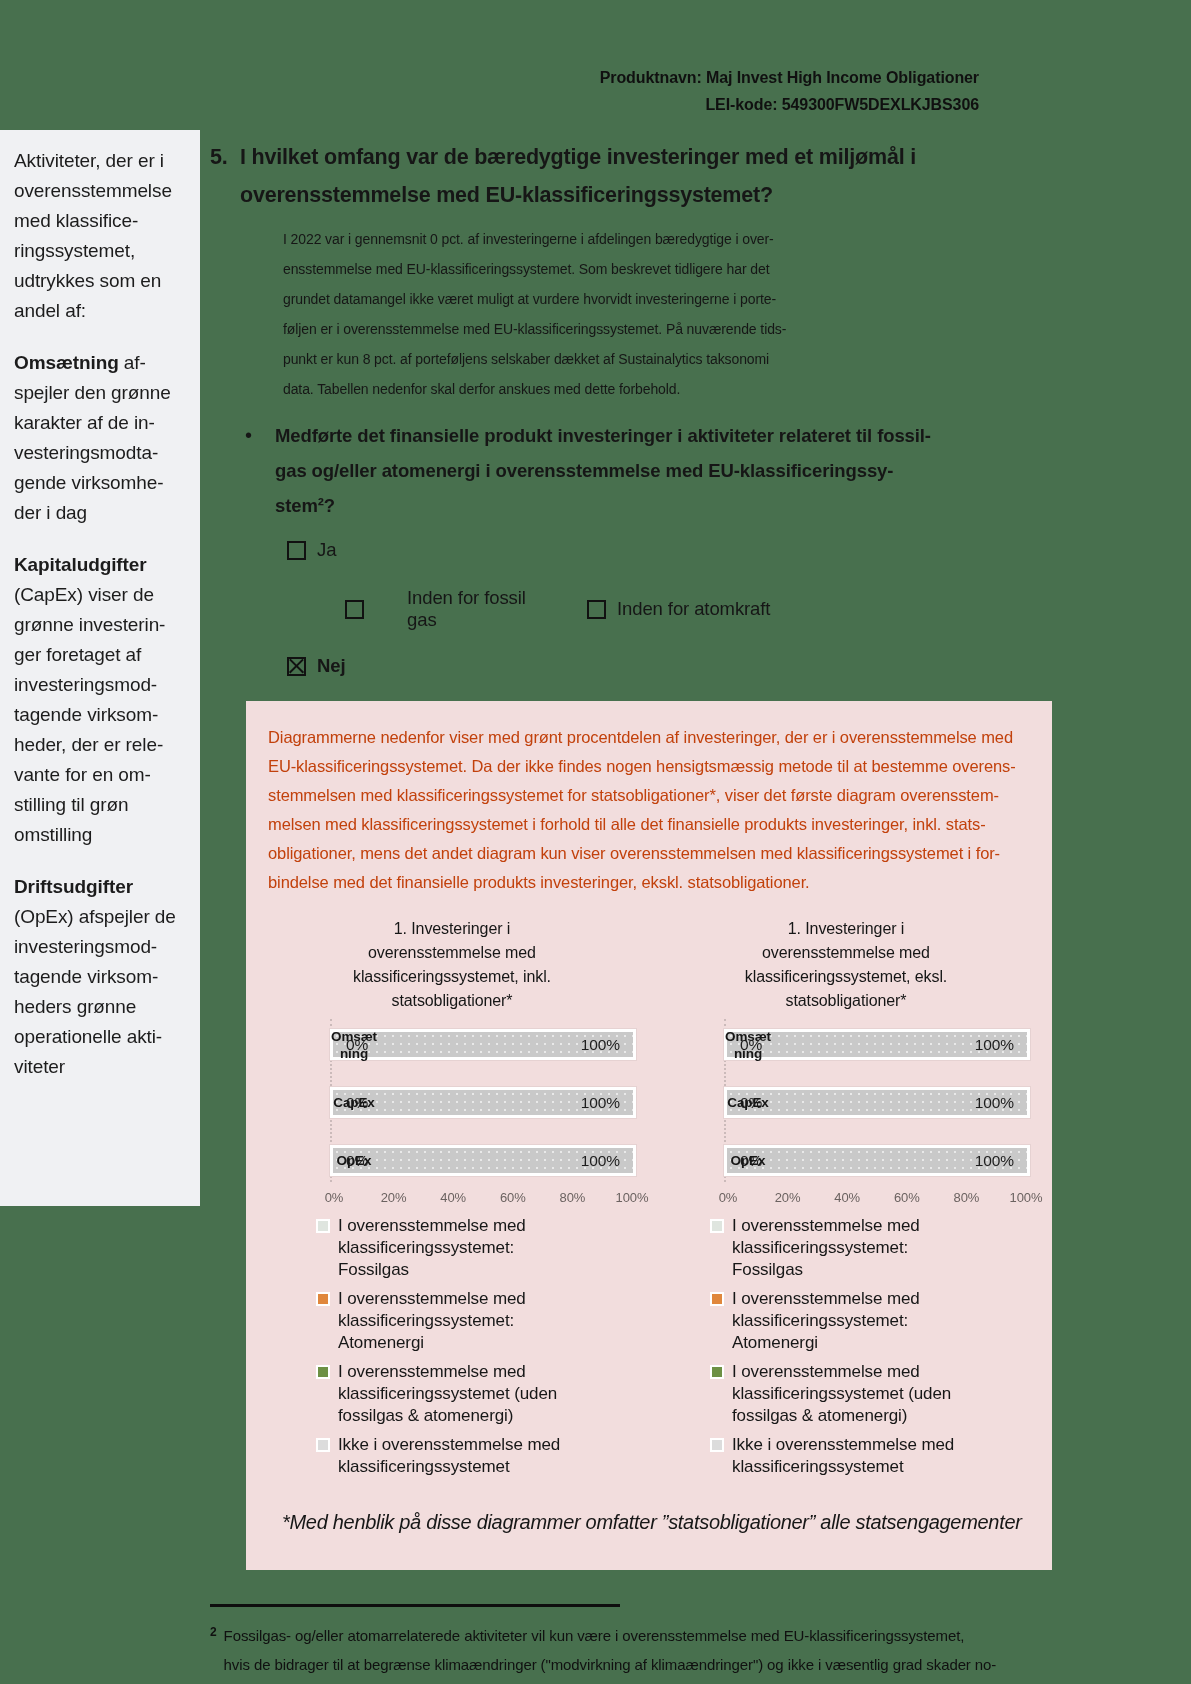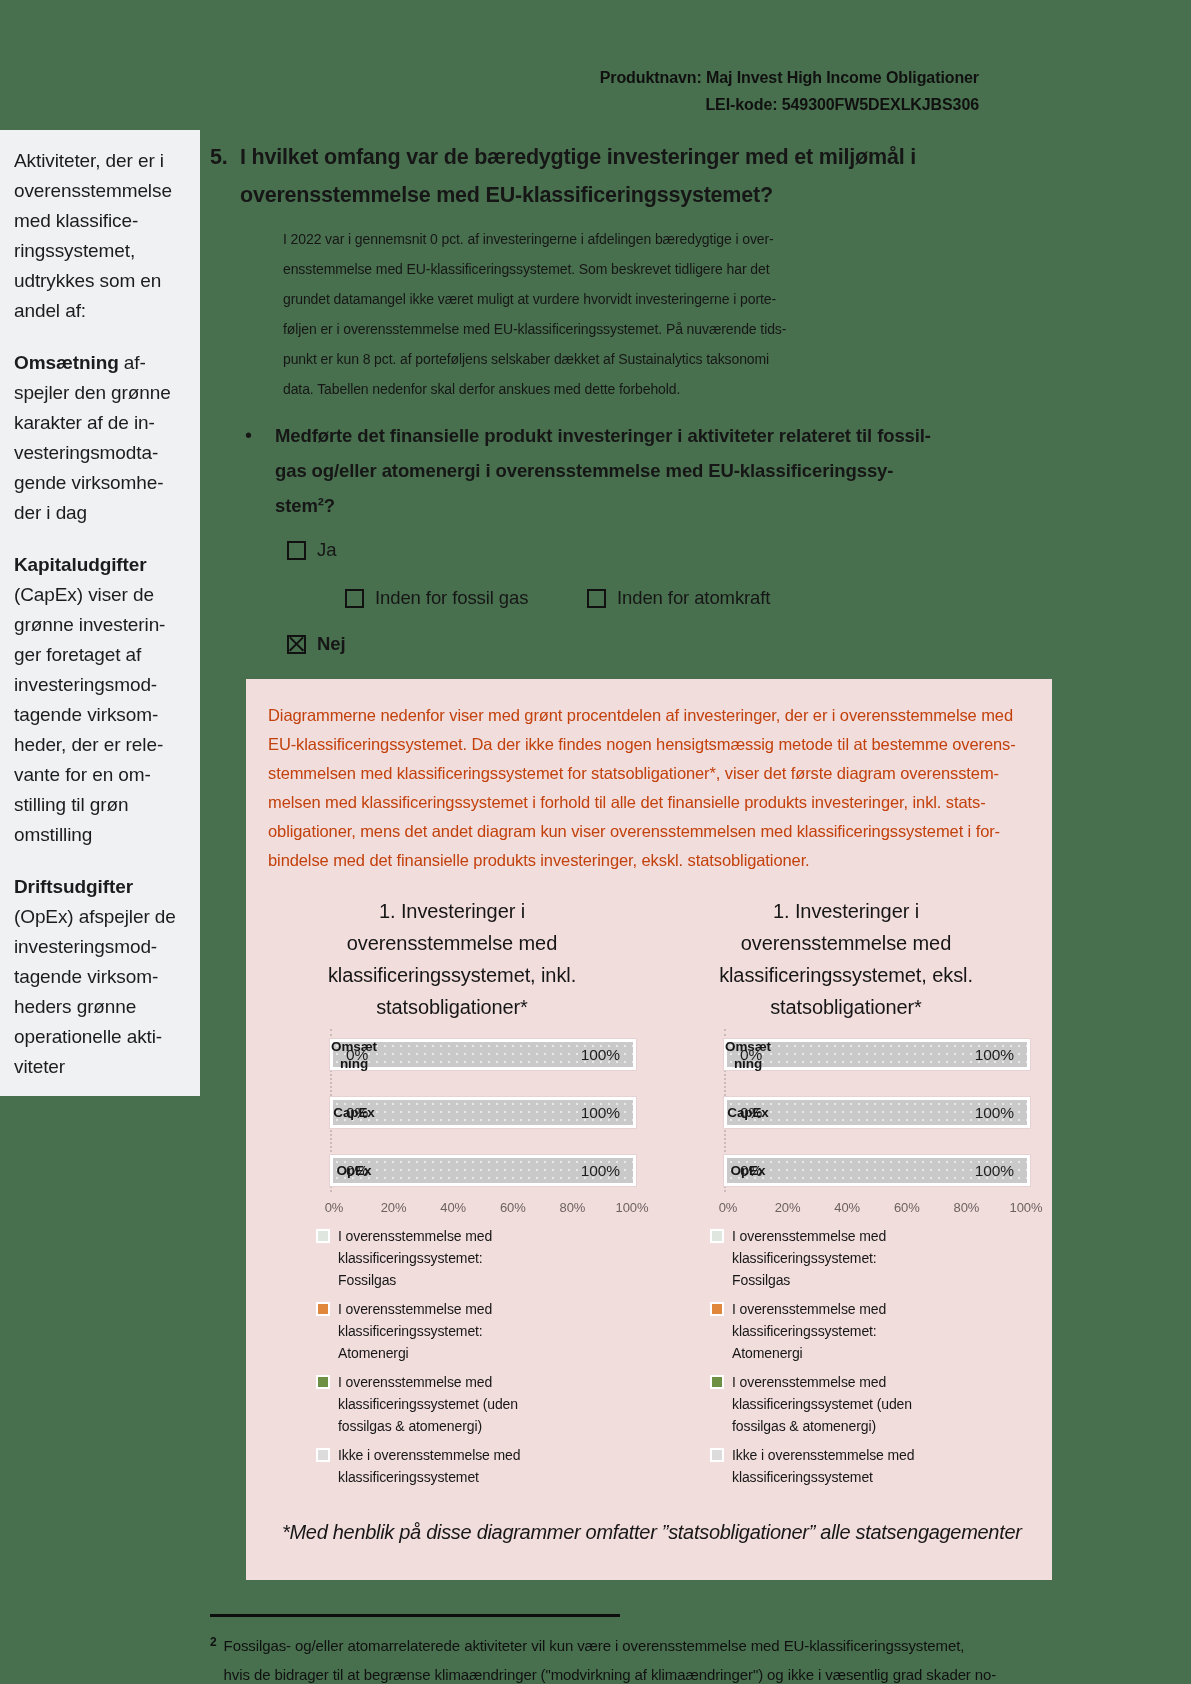--- a/index.html
+++ b/index.html
@@ -15,21 +15,21 @@
   .pre{white-space:pre-line;}
 
   
   .doc-header{
     position:absolute;top:64px;right:212px;
     text-align:right;font-size:16px;font-weight:700;line-height:27px;color:#101010;
   }
 
   
   .sidebar{
-    position:absolute;left:0;top:130px;width:200px;height:966px;
+    position:absolute;left:0;top:130px;width:200px;height:1076px;
     background:#f0f1f3;box-sizing:border-box;
     padding:16px 10px 0 14px;
     font-size:19px;line-height:30px;color:#1c1c1c;
   }
   .sidebar p{margin:0 0 22px 0;}
   .sidebar b{font-weight:700;}
 
   
   .main{position:absolute;left:210px;top:138px;width:860px;}
 
@@ -46,33 +46,33 @@
   .cb-row{display:flex;align-items:center;font-size:18.5px;padding-left:10px;}
   .cb{width:15px;height:15px;border:2.4px solid #111;flex:none;display:inline-block;
       position:relative;margin-right:11px;background:transparent;}
   .cb.checked::before,.cb.checked::after{
     content:"";position:absolute;left:-2px;top:6px;width:19px;height:2.4px;background:#111;}
   .cb.checked::before{transform:rotate(45deg);}
   .cb.checked::after{transform:rotate(-45deg);}
   .row-ja{margin:16px 0 0 67px;}
   .row-sub{margin:26px 0 0 125px;}
   .pair{display:flex;align-items:center;}
-  .pair.first{margin-right:42px;width:200px;}
+  .pair.first{margin-right:42px;width:200px;gap:32px;}
   .row-nej{margin:24px 0 0 67px;font-weight:bold;}
 
   
   .diagram-box{
     margin:24px 0 0 36px;width:806px;box-sizing:border-box;
     background:#f2dddd;padding:22px 22px 30px 22px;
   }
   .box-intro{margin:0;font-size:16.5px;line-height:29px;color:#c2410c;}
 
   .charts{display:flex;gap:26px;margin-top:12px;}
   .chart{flex:1;min-width:0;}
-  .chart-title{text-align:center;font-size:20px;line-height:32px;margin:8px 10px 16px 10px;}
+  .chart-title{text-align:center;font-size:16px;line-height:24px;margin:8px 10px 16px 10px;}
 
   .plot{position:relative;padding-left:62px;}
   .axisline{position:absolute;left:62px;top:-10px;bottom:-6px;width:0;
             border-left:2px dotted #cbbaba;}
   .bar-row{display:flex;align-items:center;margin-bottom:27px;position:relative;}
   .bar-row:last-child{margin-bottom:0;}
   .rlabel{position:absolute;right:calc(100% - 54px);width:60px;text-align:center;
           font-size:13.5px;font-weight:700;line-height:17px;white-space:pre-line;}
   .bar{
     flex:1;height:25px;border:3px solid #ffffff;
@@ -83,21 +83,21 @@
     padding:0 13px;font-size:15.5px;color:#1e1e1e;
     box-shadow:0 0 0 1px #e6d2d2;
   }
   .ticks{display:flex;justify-content:space-between;
          margin:14px -14px 0 48px;font-size:13px;color:#6b6260;}
   .ticks span{width:36px;text-align:center;}
 
   .legend{margin:10px 0 0 48px;}
   .legend-item{display:flex;margin-bottom:7px;}
   .sw{width:10px;height:10px;border:2px solid #fff;flex:none;margin:4px 8px 0 0;}
-  .ltext{font-size:14px;line-height:22px;color:#171717;}
+  .ltext{font-size:17px;line-height:22px;color:#171717;}
 
   .star-note{margin:26px 0 6px 14px;font-size:20px;font-style:italic;
              letter-spacing:-0.3px;color:#171717;}
 
   
   .fn-sep{width:410px;border-top:3px solid #0e0e0e;margin:34px 0 14px 0;}
   .fn2{margin:0;width:790px;font-size:15px;line-height:29px;color:#101010;display:flex;}
   .fn2 sup{font-size:12px;font-weight:700;margin:-3px 7px 0 0;flex:none;}
 </style>
 </head>

